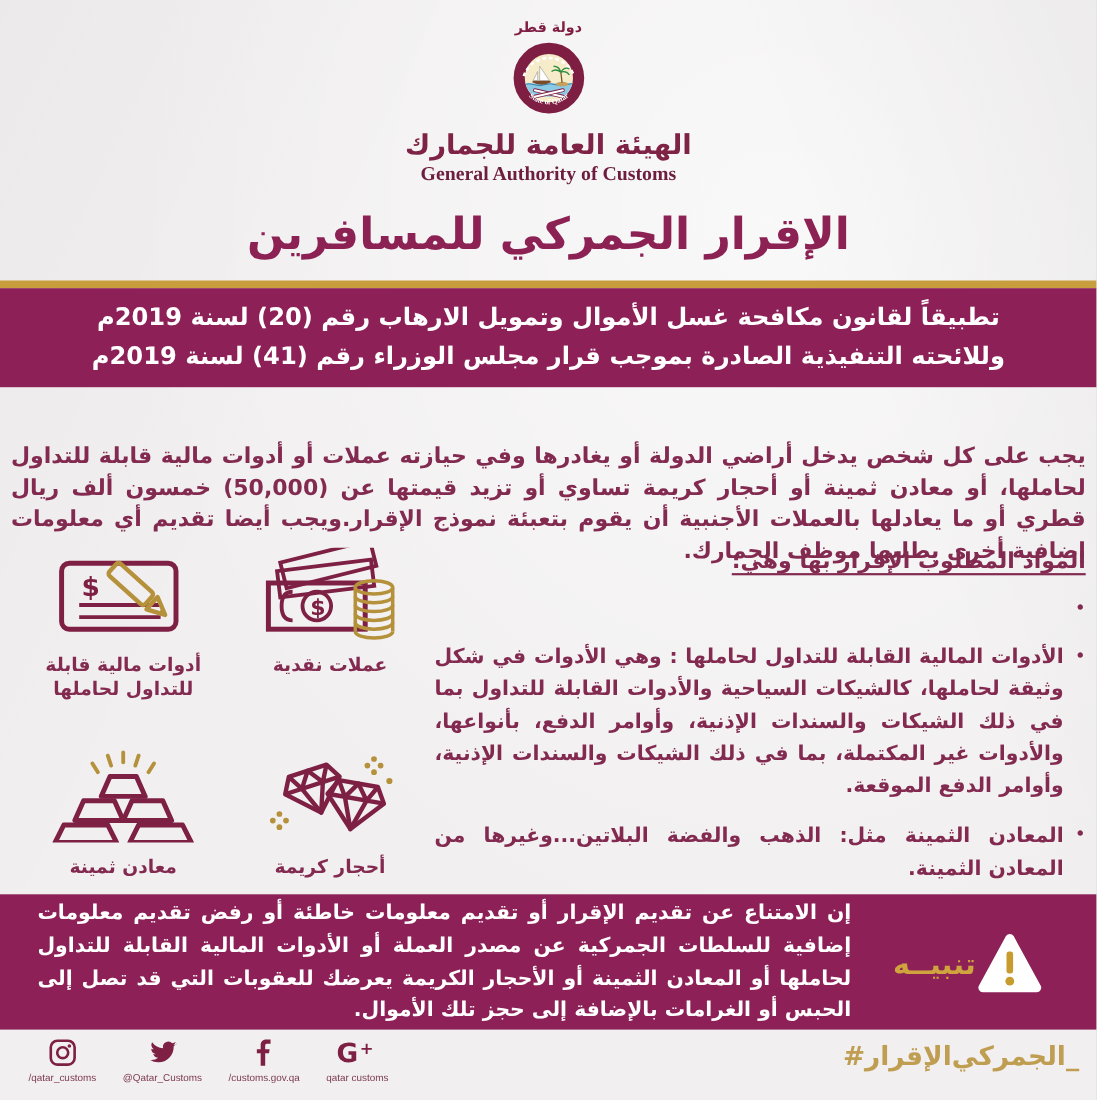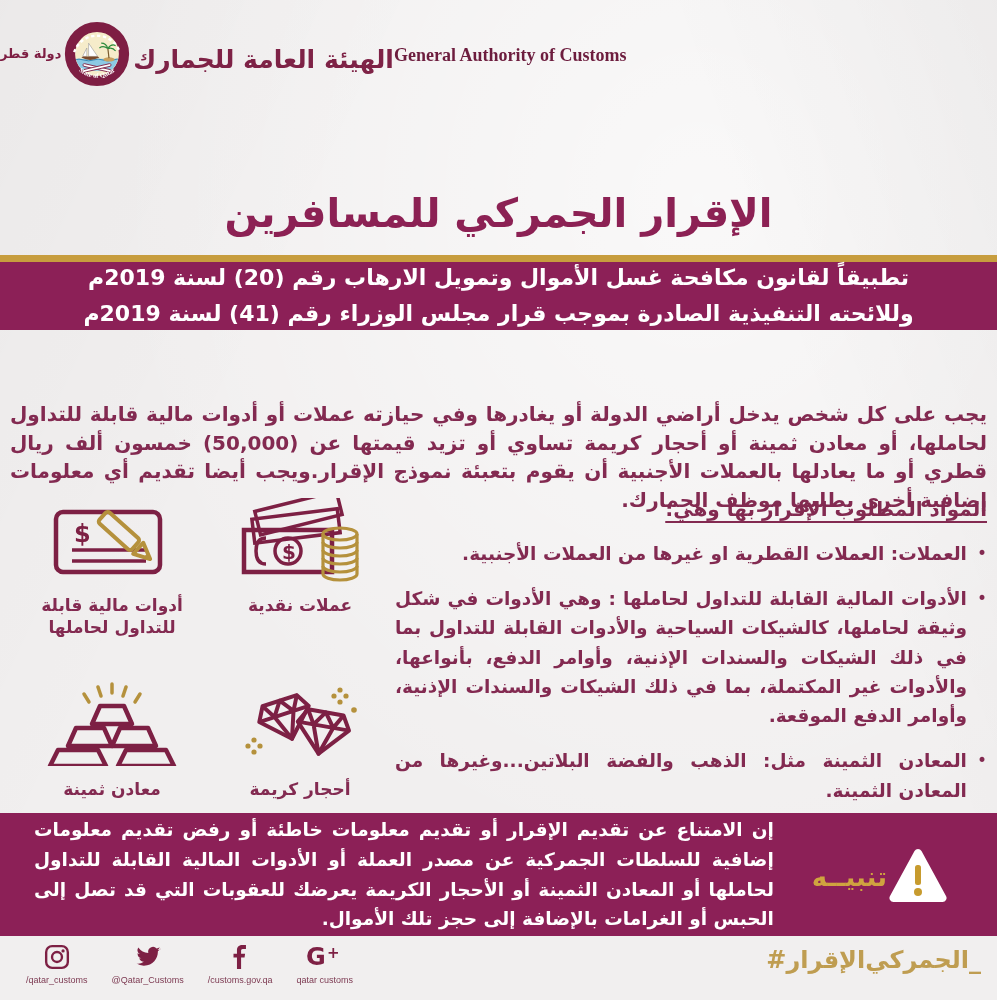--- a/index.html
+++ b/index.html
@@ -6,29 +6,29 @@
   .poster{
     position:relative;width:997px;height:1000px;margin:0 auto;overflow:hidden;
     background:
       linear-gradient(115deg, rgba(0,0,0,0.025) 0%, rgba(255,255,255,0) 30%),
       linear-gradient(250deg, rgba(0,0,0,0.03) 0%, rgba(255,255,255,0) 25%),
       radial-gradient(ellipse at 70% 20%, rgba(255,255,255,0.6), rgba(255,255,255,0) 60%),
       #f1efef;
     font-family:"DejaVu Sans","Liberation Sans",sans-serif;
   }
   
-  .brand{position:absolute;top:18px;left:0;right:0;display:flex;align-items:center;}
+  .brand{position:absolute;top:18px;left:0;right:0;display:flex;flex-direction:column;align-items:center;}
   .brand-country{color:#7e1e43;font-weight:bold;font-size:13px;margin-bottom:2px;}
   .brand-calli{color:#7e2246;font-weight:bold;font-size:25px;margin-top:10px;letter-spacing:1px;}
   .brand-en{color:#6d1d3e;font-family:"Liberation Serif","DejaVu Serif",serif;font-weight:bold;font-size:18px;margin-top:2px;}
   
   .main-title{position:absolute;top:186px;left:0;right:0;text-align:center;color:#8c2154;font-size:40px;font-weight:bold;}
   
   .gold-rule{position:absolute;top:255px;left:0;width:997px;height:7px;background:#c79d3e;}
-  .law-band{position:absolute;top:262px;left:0;width:997px;height:68px;background:#8c2057;display:flex;flex-direction:column;justify-content:center;}
+  .law-band{position:absolute;top:262px;left:0;width:997px;height:90px;background:#8c2057;display:flex;flex-direction:column;justify-content:center;}
   .law-band p{margin:0;color:#ffffff;text-align:center;font-size:22px;font-weight:bold;line-height:1.62;direction:rtl;}
   
   .intro{position:absolute;top:380px;left:10px;right:10px;direction:rtl;color:#832a51;font-size:20px;line-height:1.43;text-align:justify;font-weight:bold;}
   
   .req-col{position:absolute;top:497px;right:10px;width:592px;direction:rtl;color:#832a51;}
   .req-heading{font-size:20px;font-weight:bold;text-decoration:underline;text-underline-offset:5px;margin:0 0 18px 0;}
   .req-item{display:flex;gap:10px;margin-bottom:16px;align-items:flex-start;}
   .req-dot{color:#832a51;font-size:17px;line-height:1.6;flex:0 0 auto;margin-top:1px;}
   .req-item p{margin:0;font-size:18.5px;line-height:1.58;text-align:justify;font-weight:bold;}
   
@@ -101,21 +101,20 @@
     <p>وللائحته التنفيذية الصادرة بموجب قرار مجلس الوزراء رقم (41) لسنة 2019م</p>
   </div>
 
   <p class="intro">يجب على كل شخص يدخل أراضي الدولة أو يغادرها وفي حيازته عملات أو أدوات مالية قابلة للتداول لحاملها، أو معادن ثمينة أو أحجار كريمة تساوي أو تزيد قيمتها عن (50,000) خمسون ألف ريال قطري أو ما يعادلها بالعملات الأجنبية أن يقوم بتعبئة نموذج الإقرار.ويجب أيضا تقديم أي معلومات إضافية أخرى يطلبها موظف الجمارك.</p>
 
   <div class="req-col">
     <p class="req-heading">المواد المطلوب الإقرار بها وهي:</p>
 
     <div class="req-item">
       <span class="req-dot">•</span>
-      <p>العملات: العملات القطرية او غيرها من العملات الأجنبية.</p>
     </div>
     <div class="req-item">
       <span class="req-dot">•</span>
       <p>الأدوات المالية القابلة للتداول لحاملها : وهي الأدوات في شكل وثيقة لحاملها، كالشيكات السياحية والأدوات القابلة للتداول بما في ذلك الشيكات والسندات الإذنية، وأوامر الدفع، بأنواعها، والأدوات غير المكتملة، بما في ذلك الشيكات والسندات الإذنية، وأوامر الدفع الموقعة.</p>
     </div>
     <div class="req-item">
       <span class="req-dot">•</span>
       <p>المعادن الثمينة مثل:  الذهب والفضة البلاتين...وغيرها من المعادن الثمينة.</p>
     </div>
     <div class="req-item">

